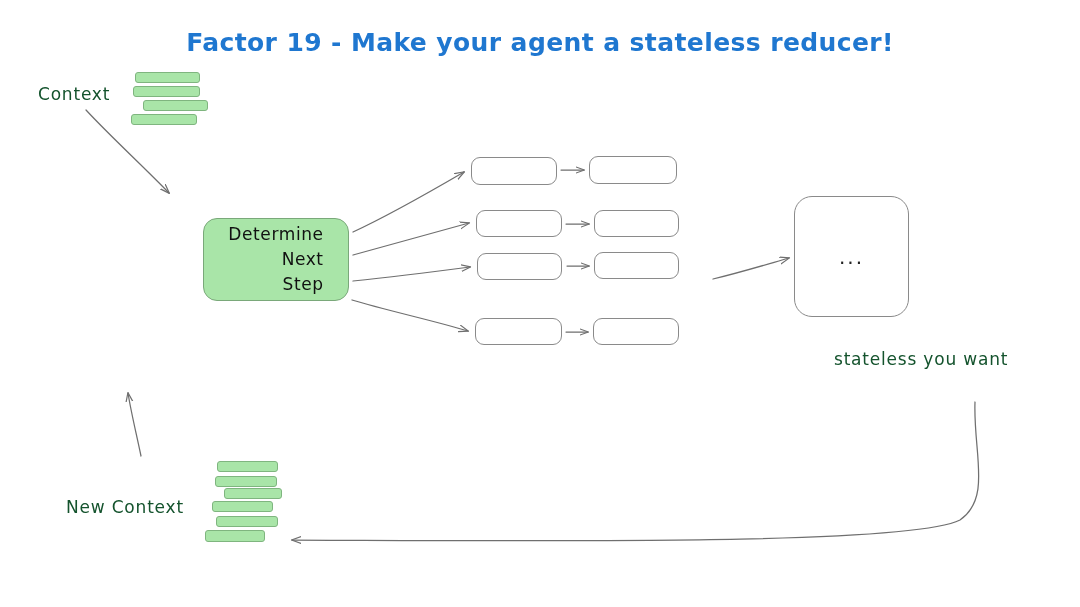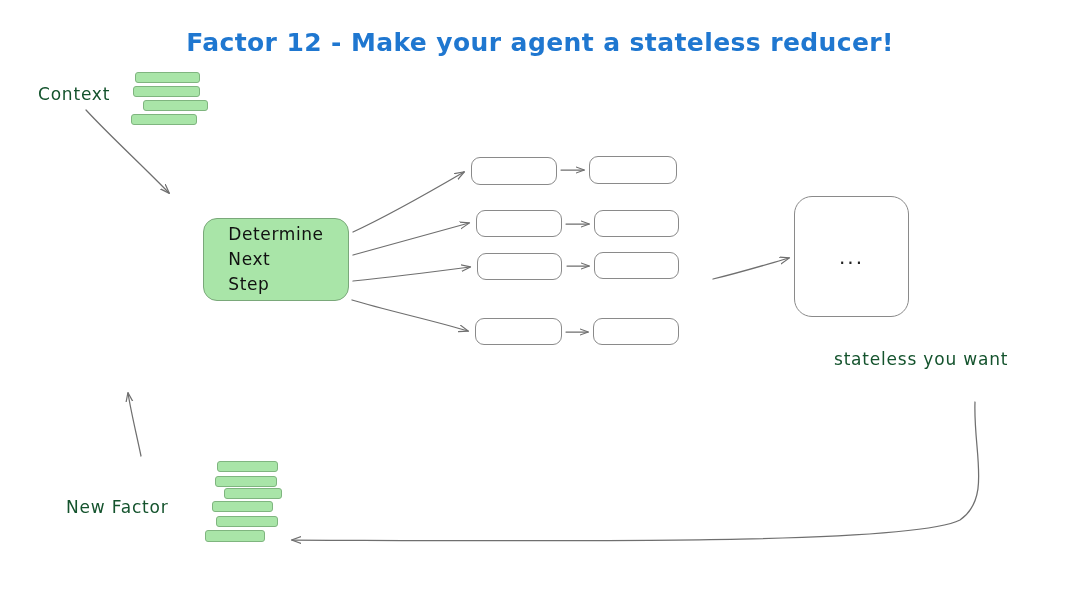--- a/index.html
+++ b/index.html
@@ -28,39 +28,39 @@
     position:absolute;box-sizing:border-box;
     border:1.3px solid #8a8a8a;border-radius:9px;background:#ffffff;
   }
   .green-node{
     position:absolute;box-sizing:border-box;
     background:#a9e5a8;border:1.4px solid #7aa87a;border-radius:14px;
     display:flex;align-items:center;justify-content:center;
   }
   .green-node .txt{
     font-family:"DejaVu Sans",sans-serif;
-    font-size:17px;line-height:25px;color:#111;text-align:left;
+    font-size:17px;line-height:25px;color:#111;text-align:right;
     letter-spacing:.6px;white-space:pre-line;
   }
   .dots-box{
     position:absolute;box-sizing:border-box;
     border:1.3px solid #8a8a8a;border-radius:18px;background:#fff;
     display:flex;align-items:center;justify-content:center;
   }
   .dots-box .txt{font-size:20px;color:#222;letter-spacing:2px;line-height:0.4;}
 
   svg.overlay{position:absolute;left:0;top:0;width:1080px;height:607px;
               pointer-events:none;}
 </style>
 </head>
 <body>
 
 <div id="canvas">
 
-  <div class="title">Factor 12 - Make your agent a stateless reducer!</div>
+  <div class="title">Factor 19 - Make your agent a stateless reducer!</div>
 
   <div>
     <div class="ctx-bar" style="left:135px;top:72px;width:65px;height:11px;"></div>
     <div class="ctx-bar" style="left:133px;top:86px;width:67px;height:11px;"></div>
     <div class="ctx-bar" style="left:143px;top:100px;width:65px;height:11px;"></div>
     <div class="ctx-bar" style="left:131px;top:114px;width:66px;height:11px;"></div>
   </div>
   <div class="hand-label" style="left:38px;top:84px;">Context</div>
 
   <div class="green-node" style="left:203px;top:218px;width:146px;height:83px;">
@@ -91,21 +91,21 @@
   <div class="hand-label" style="left:834px;top:349px;">stateless you want</div>
 
   <div>
     <div class="ctx-bar" style="left:217px;top:461px;width:61px;height:11px;"></div>
     <div class="ctx-bar" style="left:215px;top:476px;width:62px;height:11px;"></div>
     <div class="ctx-bar" style="left:224px;top:488px;width:58px;height:11px;"></div>
     <div class="ctx-bar" style="left:212px;top:501px;width:61px;height:11px;"></div>
     <div class="ctx-bar" style="left:216px;top:516px;width:62px;height:11px;"></div>
     <div class="ctx-bar" style="left:205px;top:530px;width:60px;height:12px;"></div>
   </div>
-  <div class="hand-label" style="left:66px;top:497px;">New Factor</div>
+  <div class="hand-label" style="left:66px;top:497px;">New Context</div>
 
   <svg class="overlay" viewBox="0 0 1080 607">
     <defs>
       <marker id="ah" markerWidth="11" markerHeight="11" refX="9" refY="4" orient="auto" markerUnits="userSpaceOnUse">
         <path d="M0,0.6 L9.5,4 L0,7.4" fill="none" stroke="#6f6f6f" stroke-width="1.2" stroke-linecap="round" stroke-linejoin="round"></path>
       </marker>
       <marker id="ahs" markerWidth="10" markerHeight="10" refX="8" refY="3.6" orient="auto" markerUnits="userSpaceOnUse">
         <path d="M0,0.6 L8.4,3.6 L0,6.6" fill="none" stroke="#6f6f6f" stroke-width="1.1" stroke-linecap="round" stroke-linejoin="round"></path>
       </marker>
     </defs>

